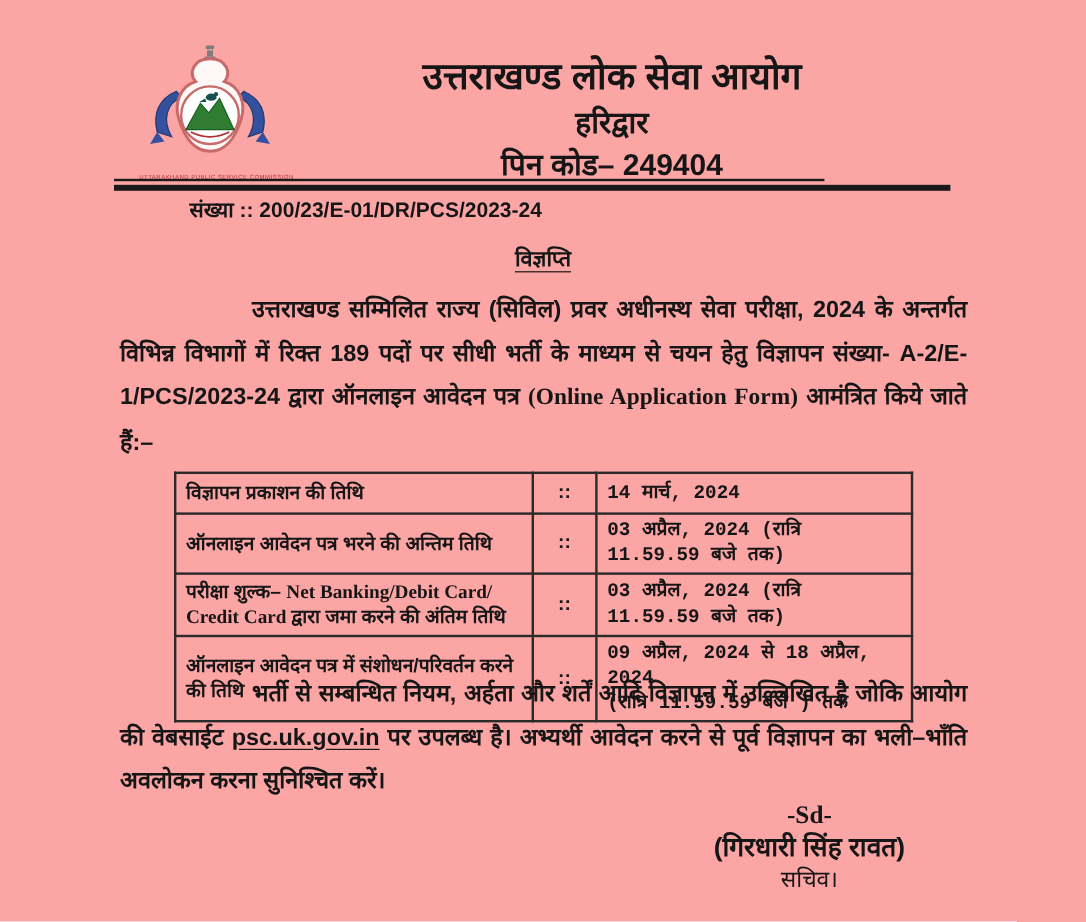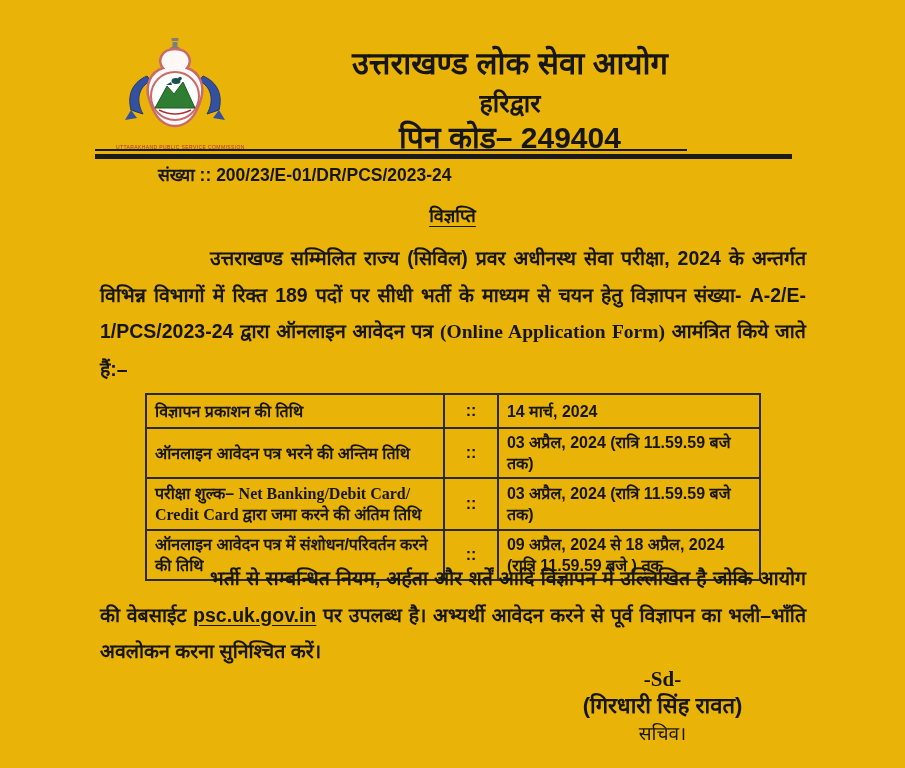--- a/index.html
+++ b/index.html
@@ -1,26 +1,26 @@
 <!DOCTYPE html>
 <html><head>
 <meta charset="utf-8">
 <style>
   html,body{margin:0;padding:0;background:#fff;}
   .page{
-    position:relative;width:905px;height:768px;background:#eab308;
+    position:relative;width:905px;height:768px;background:#fca5a5;
     font-family:"Liberation Sans", sans-serif;color:#161616;overflow:hidden;
   }
   
   .logo-wrap{position:absolute;left:116px;top:36px;width:118px;text-align:center;}
   .logo-caption{font-size:5px;line-height:6px;color:#b03030;letter-spacing:.4px;margin-top:2px;white-space:nowrap;}
   .header-text{position:absolute;left:250px;top:46px;width:520px;text-align:center;}
   .org-name{font-size:31px;font-weight:bold;line-height:36px;}
   .city-name{font-size:25px;font-weight:bold;line-height:34px;margin-top:4px;}
-  .pin-line{font-size:30px;font-weight:bold;line-height:32px;margin-top:2px;}
+  .pin-line{font-size:25px;font-weight:bold;line-height:32px;margin-top:2px;}
   .rule-thin{position:absolute;left:95px;top:149px;width:592px;height:2px;background:#1a1a1a;}
   .rule-thick{position:absolute;left:95px;top:154px;width:697px;height:5px;background:#1a1a1a;}
   
   .meta-number{position:absolute;left:158px;top:162px;font-size:17.5px;font-weight:bold;}
   .meta-date{position:absolute;left:578px;top:162px;font-size:17.5px;font-weight:bold;}
   
   .notice-heading{position:absolute;left:0;top:203px;width:905px;text-align:center;
     font-size:18px;font-weight:bold;}
   .notice-heading span{text-decoration:underline;text-underline-offset:4px;}
   .para{position:absolute;left:100px;width:706px;font-size:19.5px;font-weight:600;
@@ -28,25 +28,25 @@
   .para1{top:240px;}
   .para2{top:560px;}
   .serif{font-family:"Liberation Serif", serif;}
   .weblink{font-weight:bold;text-decoration:underline;text-underline-offset:3px;}
   
   .sched{position:absolute;left:145px;top:393px;border-collapse:collapse;width:616px;
     font-size:16px;font-weight:bold;}
   .sched td{border:2px solid #2a2a2a;padding:3px 8px;vertical-align:middle;margin-left:36px;}
   .sched td.sep{width:38px;text-align:center;}
   .sched td.lab{width:298px;line-height:21px;}
-  .sched td.val{width:262px;white-space:pre-line;line-height:21px;}
+  .sched td.val{width:262px;white-space:pre-line;line-height:21px;font-family:Liberation Mono, monospace;}
   .sched tr.r1{height:34px;} .sched tr.r2{height:34px;}
   .sched tr.r3{height:52px;} .sched tr.r4{height:48px;}
   
-  .sig{position:absolute;left:560px;top:666px;width:205px;text-align:center;}
+  .sig{position:absolute;left:572px;top:666px;width:205px;text-align:center;}
   .sig-sd{font-size:21px;font-weight:bold;font-family:"Liberation Serif", serif;line-height:26px;}
   .sig-name{font-size:22px;font-weight:600;line-height:28px;}
   .sig-title{font-size:19px;font-weight:400;line-height:28px;}
 </style>
 </head>
 <body>
 
 <div class="page">
 
   <div class="logo-wrap">

